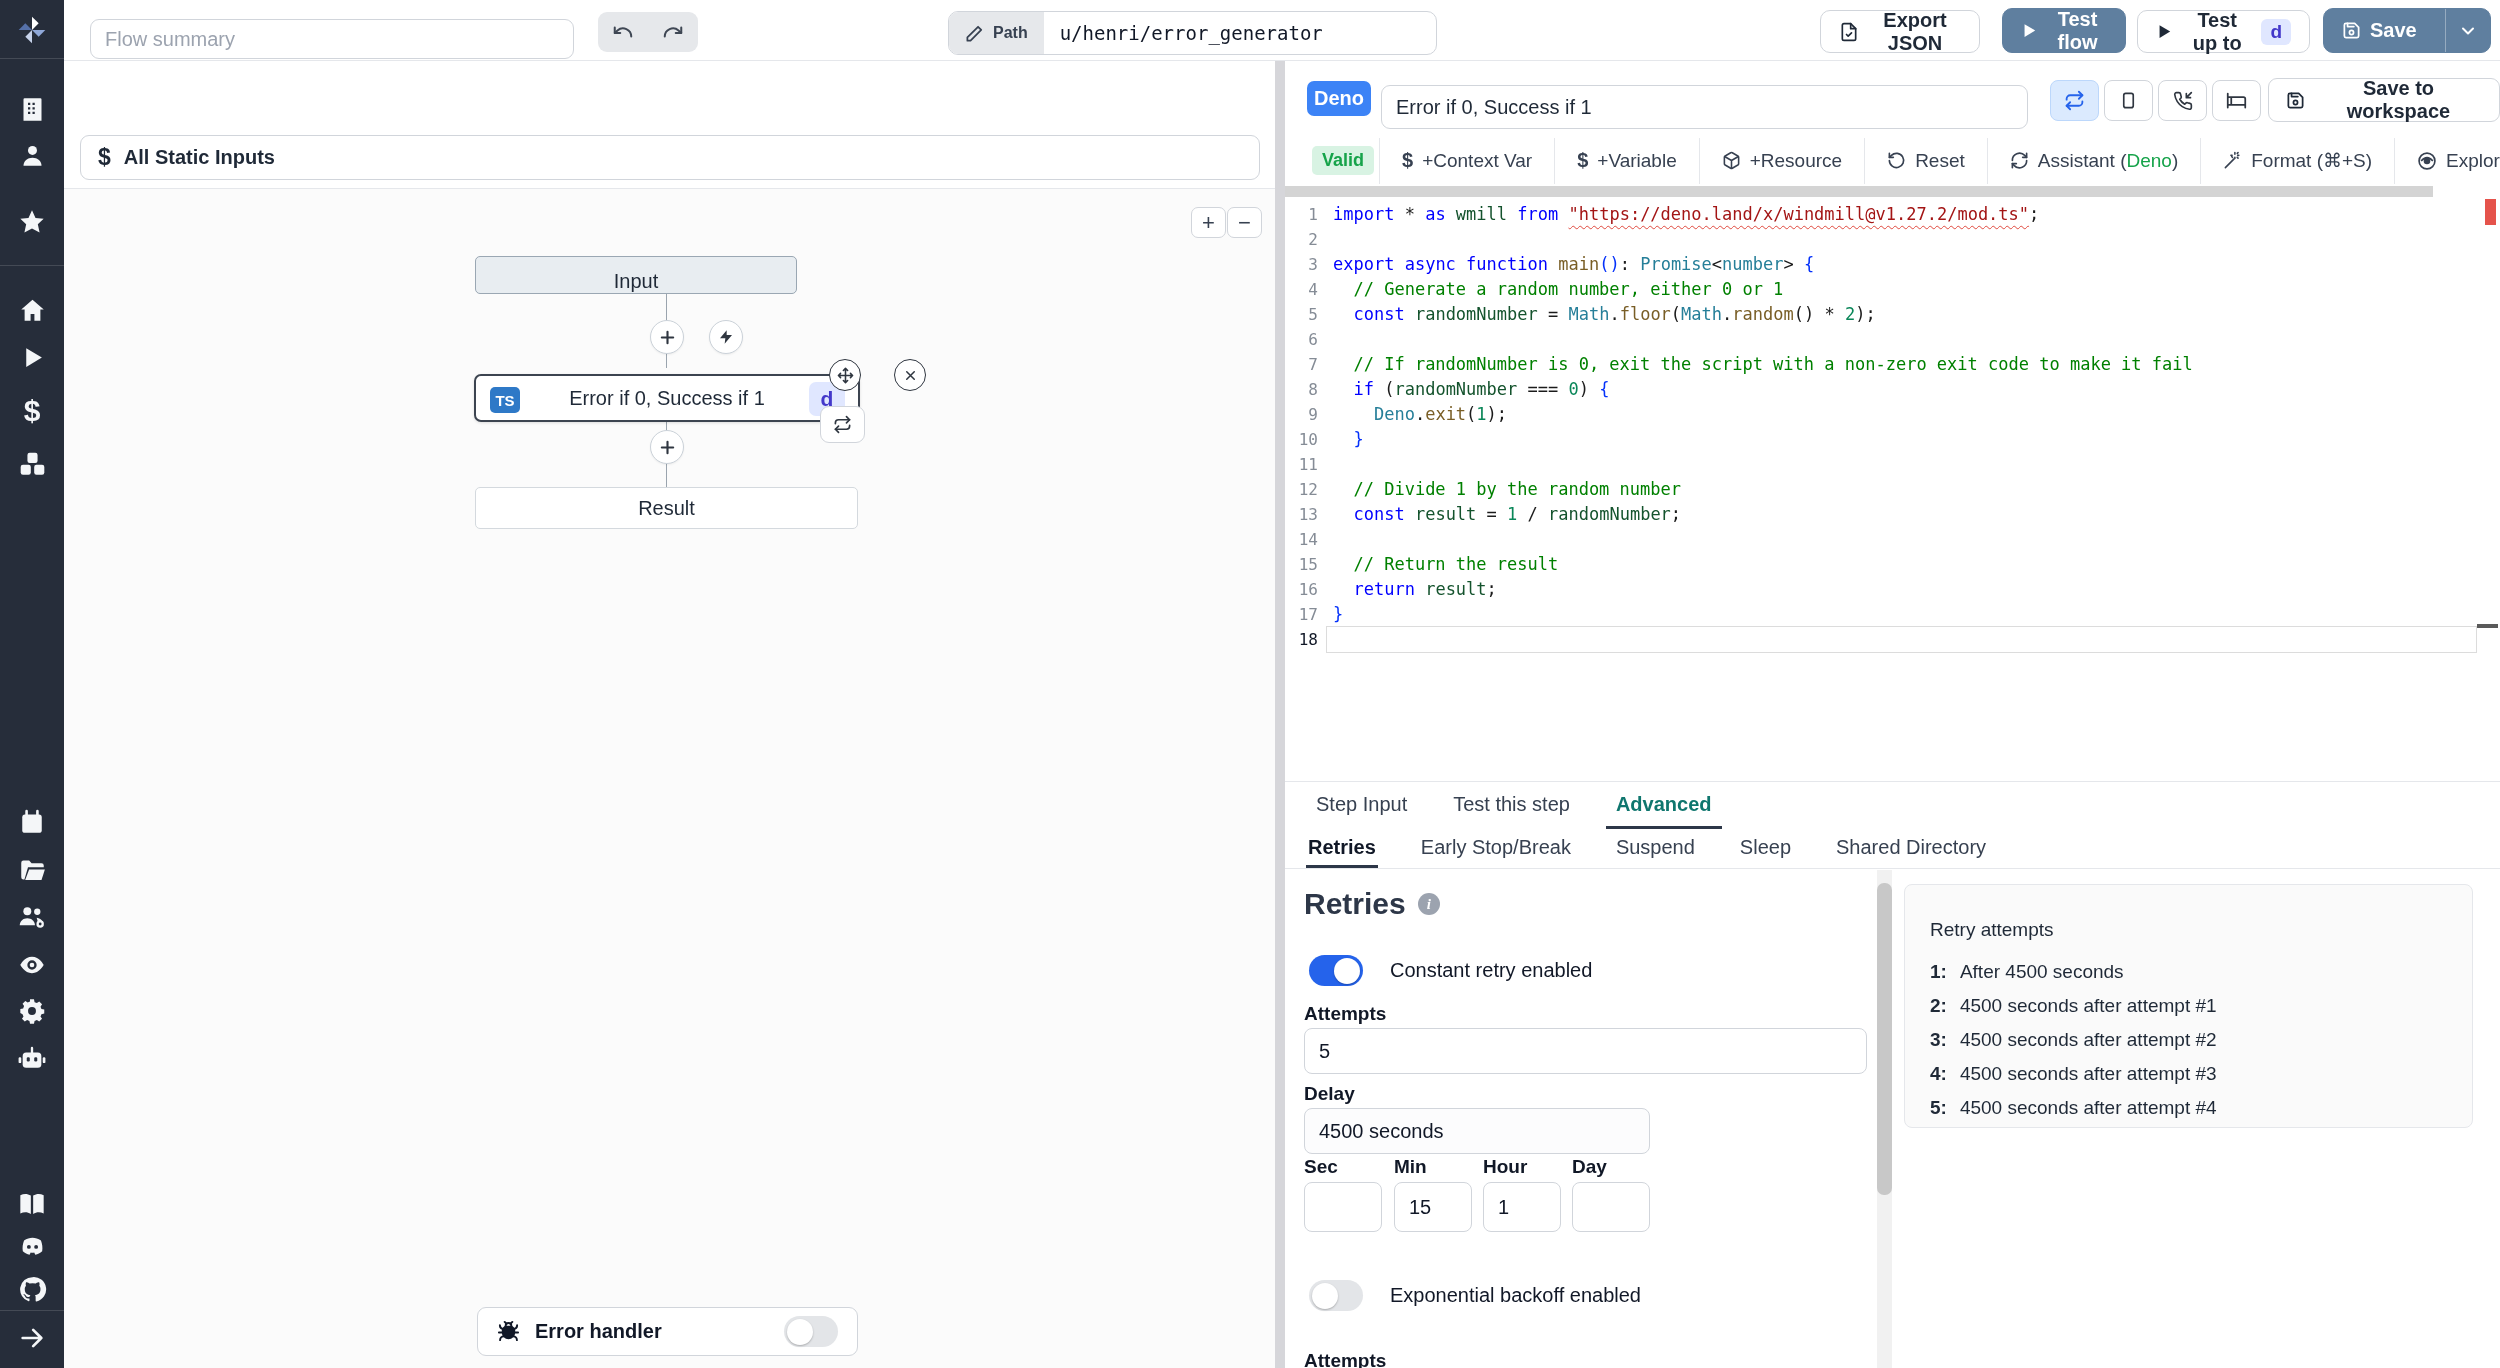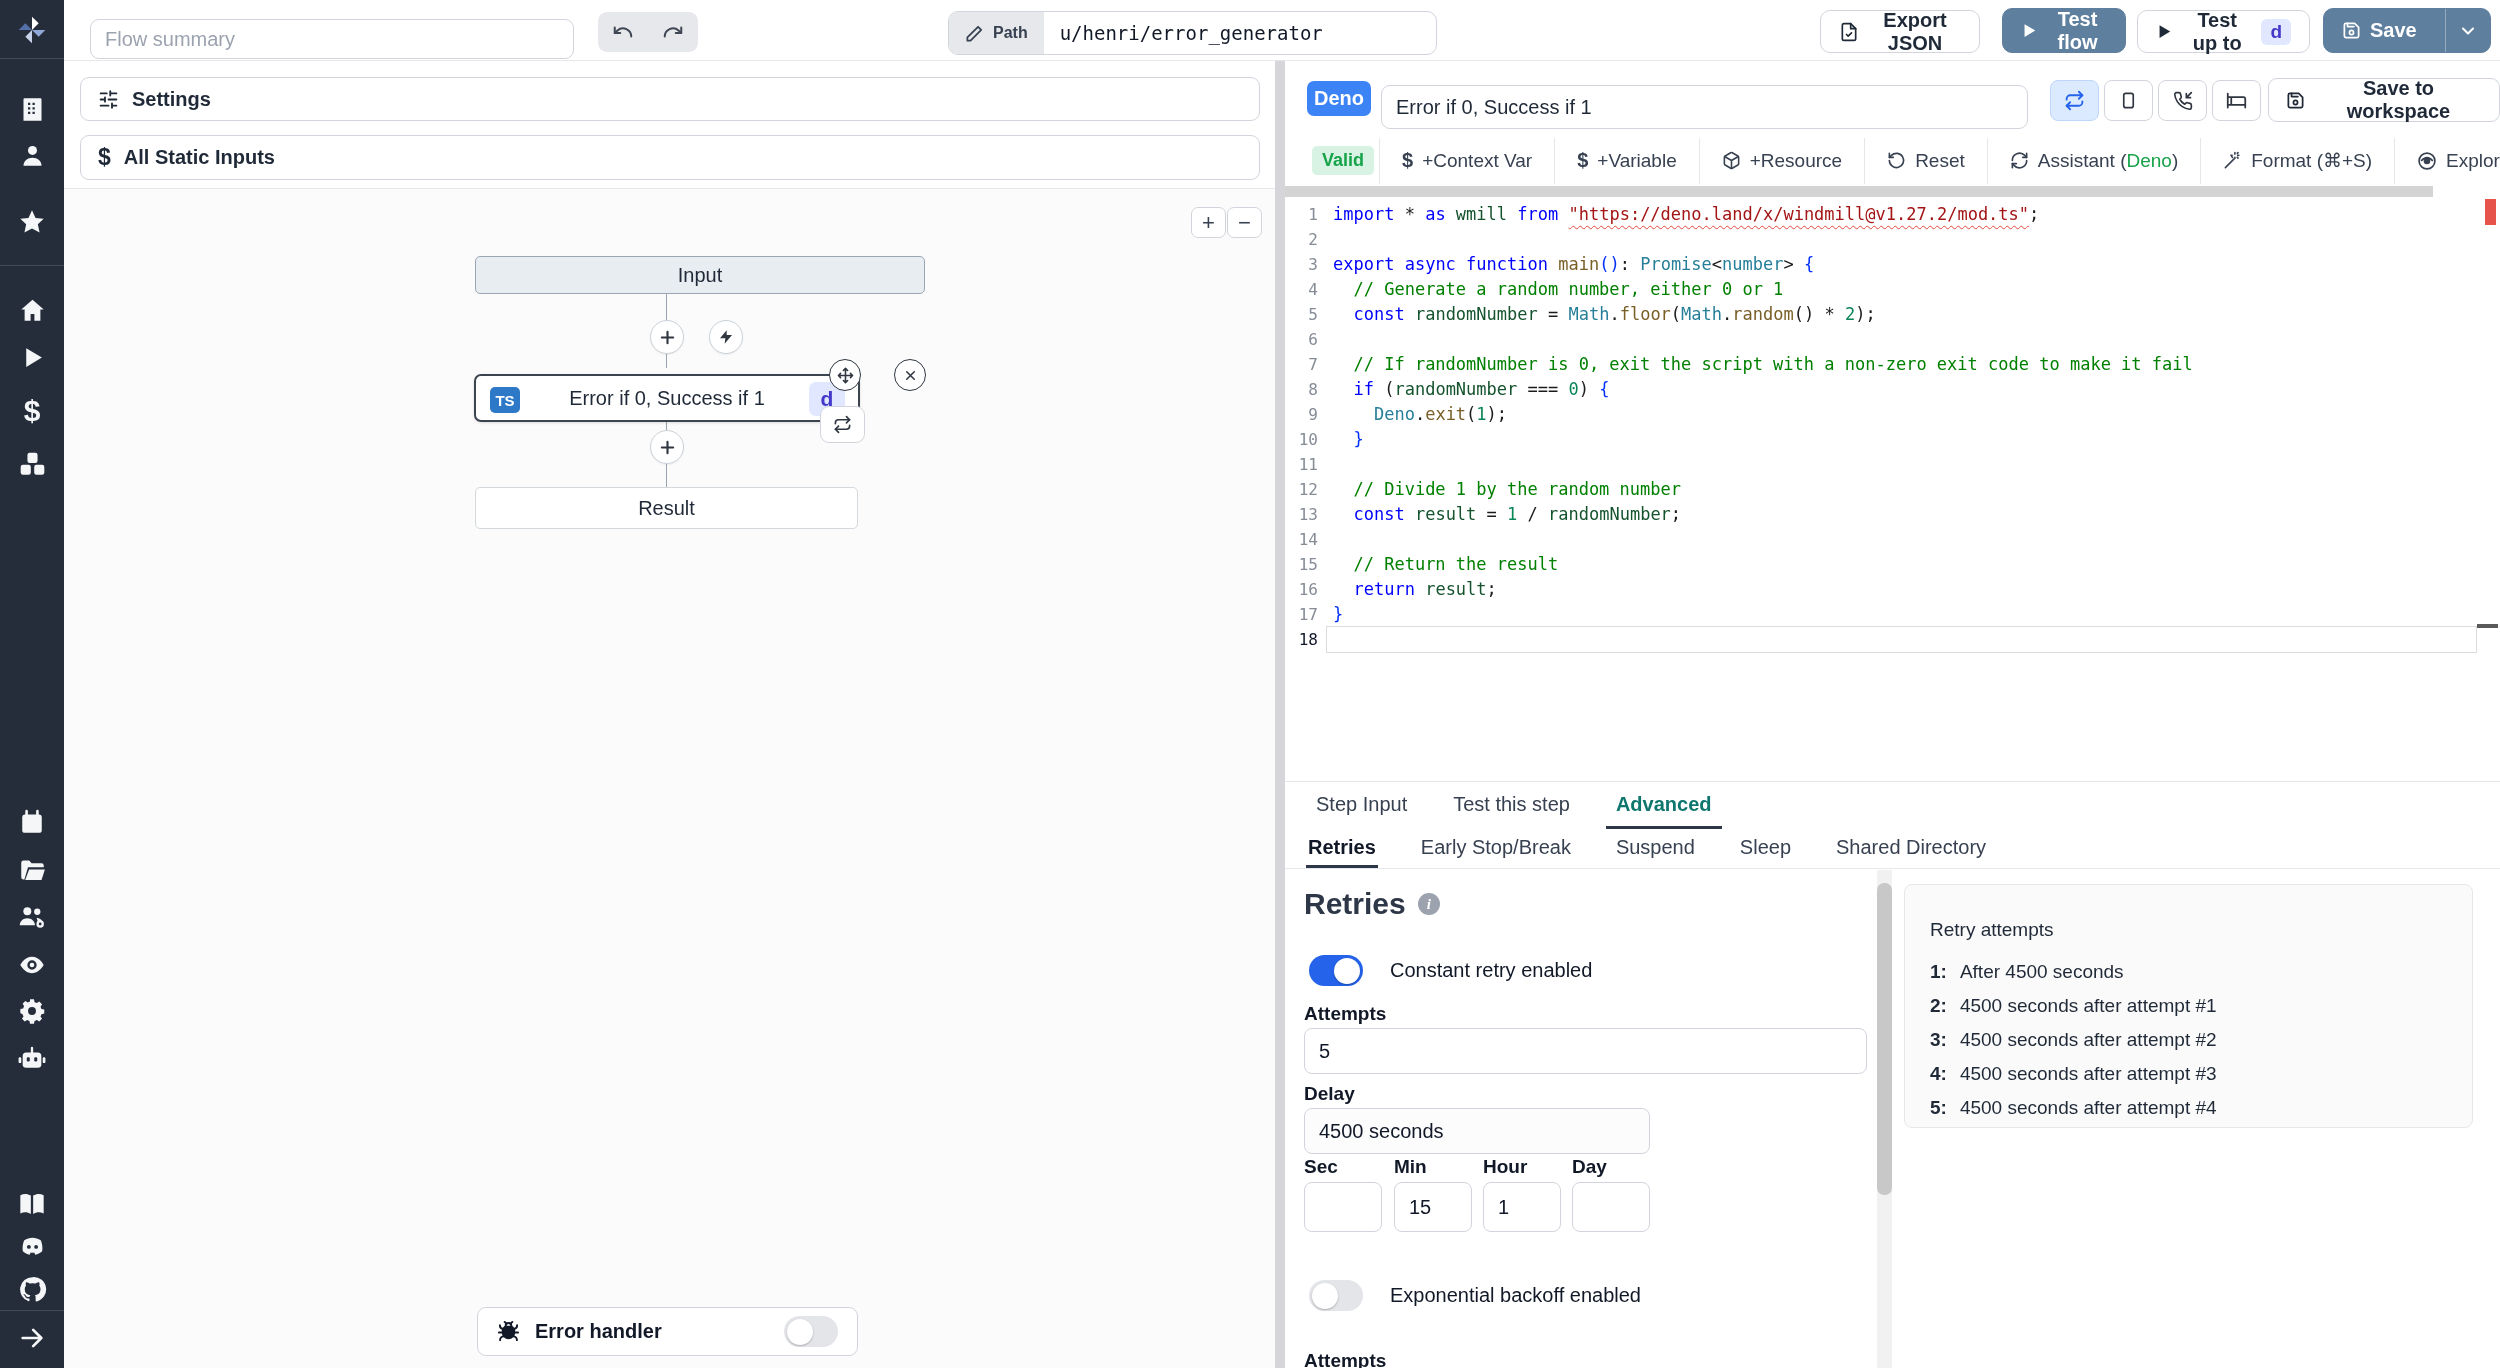--- a/index.html
+++ b/index.html
@@ -45,21 +45,21 @@
   #left-panel{left:64px;top:60px;width:1211px;bottom:0;background:#fff;}
   .collapse-box{position:absolute;left:16px;width:1180px;border:1px solid #d1d5db;border-radius:9px;background:#fff;
                 display:flex;align-items:center;gap:13px;padding:0 17px;box-sizing:border-box;
                 font-size:20px;font-weight:bold;color:#1f2937;}
   #canvas{position:absolute;left:0;top:128px;right:0;bottom:0;background:#fbfbfb;border-top:1px solid #e5e7eb;}
   .zoom-btn{position:absolute;width:33px;height:29px;background:#fff;border:1px solid #d1d5db;border-radius:7px;
             display:flex;align-items:center;justify-content:center;font-size:22px;color:#374151;}
   .edge{position:absolute;width:1px;background:#9aa4ae;left:602px;}
   .node{position:absolute;box-sizing:border-box;display:flex;align-items:center;justify-content:center;
         font-size:20px;color:#1f2937;}
-  #node-input{left:411px;top:67px;width:450px;height:38px;background:#e8edf1;border:1px solid #9aa7b3;border-radius:5px;}
+  #node-input{left:411px;top:67px;width:322px;height:38px;background:#e8edf1;border:1px solid #9aa7b3;border-radius:5px;align-items:flex-end;}
   #node-step{left:410px;top:185px;width:386px;height:48px;background:#fff;border:2px solid #3c4450;border-radius:7px;
              box-shadow:0 1px 3px rgba(0,0,0,.12);}
   #node-result{left:411px;top:298px;width:383px;height:42px;background:#fff;border:1px solid #d4d9de;border-radius:5px;}
   .circ-btn{position:absolute;width:32px;height:32px;border-radius:50%;background:#fff;border:1px solid #cbd2d9;
             display:flex;align-items:center;justify-content:center;color:#2f3640;box-shadow:0 1px 2px rgba(0,0,0,.06);}
   .circ-dark{border:1.6px solid #2f3640;width:30px;height:30px;box-shadow:none;}
   #ts-badge{position:absolute;left:14px;top:11px;width:30px;height:26px;border-radius:5px;background:#2e79c7;color:#fff;
             font-weight:bold;font-size:15px;display:flex;align-items:center;justify-content:center;}
   #step-id-badge{position:absolute;right:13px;top:6px;width:36px;height:34px;border-radius:7px;background:#e0e7ff;
                  color:#4338ca;font-weight:bold;font-size:21px;display:flex;align-items:center;justify-content:center;}
@@ -327,28 +327,20 @@
     </span>
     <span class="chev">
       <svg width="20" height="20" viewBox="0 0 24 24" fill="none" stroke="currentColor" stroke-width="2.4" stroke-linecap="round" stroke-linejoin="round">
           <path d="M6 9l6 6 6-6"></path>
         </svg>
       </span>
   </button>
 </header>
 
 <section id="left-panel" class="abs">
-  <div class="collapse-box" style="top:17px;height:44px">
-    <span class="icn">
-      <svg width="21" height="21" viewBox="0 0 24 24" fill="none" stroke="#1f2937" stroke-width="2.1" stroke-linecap="round">
-          <path d="M21 5h-7M10 5H3M21 12h-9M8 12H3M21 19h-5M12 19H3M14 2.5v5M8 9.5v5M16 16.5v5"></path>
-        </svg>
-      </span>
-    <span>Settings</span>
-  </div>
   <div class="collapse-box" style="top:75px;height:45px">
     <span class="icn" style="font-size:23px;font-weight:bold;color:#1f2937">$</span>
     <span>All Static Inputs</span>
   </div>
 
   <div id="canvas">
     <div class="zoom-btn" style="left:1127px;top:18px">+</div>
     <div class="zoom-btn" style="left:1163px;top:18px">−</div>
 
     <div class="edge" style="top:105px;height:46px"></div>

